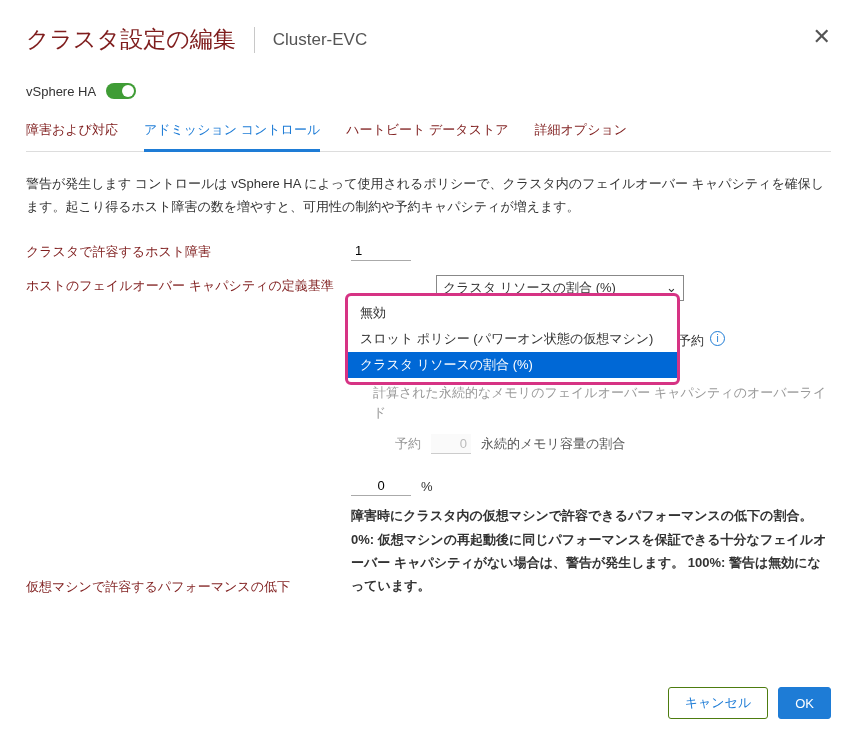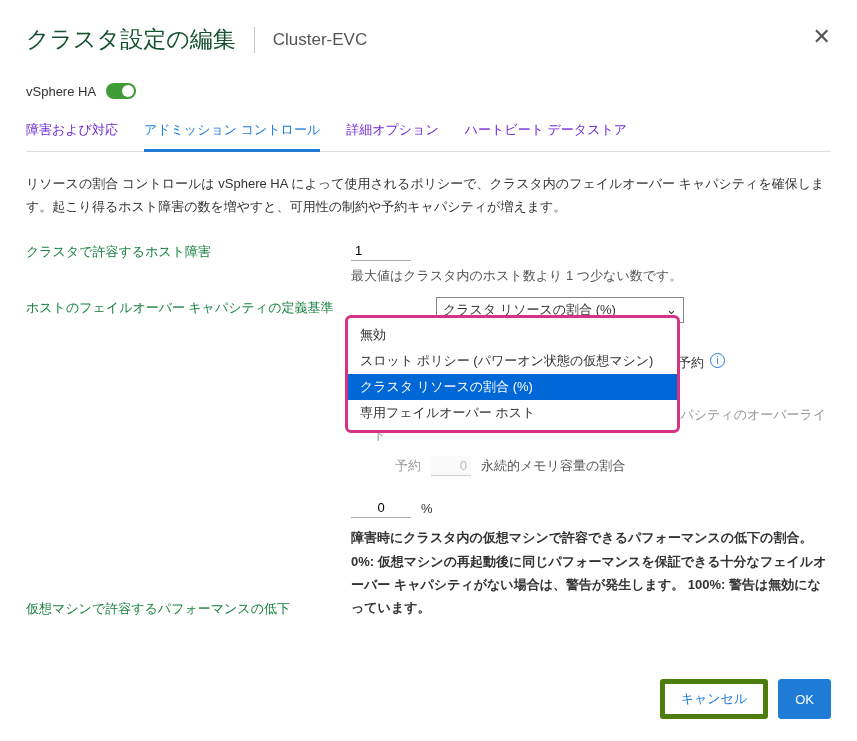--- a/index.html
+++ b/index.html
@@ -14,21 +14,21 @@
     padding: 24px 26px;
   }
   .header {
     display: flex;
     align-items: center;
     margin-bottom: 28px;
   }
   .title {
     font-size: 23px;
     font-weight: 400;
-    color: #14532d;
+    color: #7f1d1d;
   }
   .sep {
     height: 26px;
     border-left: 1px solid #c8c8c8;
     margin: 0 18px;
   }
   .subtitle {
     font-size: 17px;
     color: #555;
   }
@@ -67,21 +67,21 @@
     border-radius: 50%;
   }
   .tabs {
     display: flex;
     gap: 26px;
     border-bottom: 1px solid #ddd;
     margin-bottom: 20px;
   }
   .tab {
     padding-bottom: 10px;
-    color: #6d28d9;
+    color: #7f1d1d;
     cursor: pointer;
     font-size: 13px;
   }
   .tab.active {
     color: #1e7cd6;
     border-bottom: 3px solid #1e7cd6;
     margin-bottom: -1px;
   }
   .desc {
     color: #333;
@@ -90,24 +90,23 @@
     font-size: 13px;
   }
   .form-row {
     display: flex;
     align-items: flex-start;
     margin-bottom: 12px;
   }
   .label-col {
     width: 325px;
     flex-shrink: 0;
-    color: #15803d;
+    color: #7f1d1d;
     font-size: 13px;
     line-height: 1.7;
-    font-family: Liberation Serif, serif;
   }
   .field-col {
     flex: 1;
     color: #333;
     font-size: 13px;
   }
   .input-sm {
     width: 60px;
     border: none;
     border-bottom: 1px solid #aaa;
@@ -221,21 +220,21 @@
     gap: 10px;
   }
   .btn {
     padding: 6px 16px;
     font-size: 13px;
     border-radius: 3px;
     cursor: pointer;
   }
   .btn-secondary {
     background: #fff;
-    border: 5px solid #4d7c0f;
+    border: 1px solid #4d7c0f;
     color: #1e7cd6;
   }
   .btn-primary {
     background: #1e7cd6;
     border: 1px solid #1e7cd6;
     color: #fff;
     font-weight: 500;
   }
   .checkbox-area {
     margin-left: 325px;
@@ -255,48 +254,46 @@
 <div class="toggle-row">
   <span>vSphere HA</span>
   <div class="toggle">
     <div class="toggle-knob"></div>
   </div>
 </div>
 
 <div class="tabs">
   <div class="tab">障害および対応</div>
   <div class="tab active">アドミッション コントロール</div>
+  <div class="tab">ハートビート データストア</div>
   <div class="tab">詳細オプション</div>
-  <div class="tab">ハートビート データストア</div>
-</div>
-
-<div class="desc">リソースの割合 コントロールは vSphere HA によって使用されるポリシーで、クラスタ内のフェイルオーバー キャパシティを確保します。起こり得るホスト障害の数を増やすと、可用性の制約や予約キャパシティが増えます。</div>
+</div>
+
+<div class="desc">警告が発生します コントロールは vSphere HA によって使用されるポリシーで、クラスタ内のフェイルオーバー キャパシティを確保します。起こり得るホスト障害の数を増やすと、可用性の制約や予約キャパシティが増えます。</div>
 
 <div class="form-row">
   <div class="label-col">クラスタで許容するホスト障害</div>
   <div class="field-col">
     <input class="input-sm" type="text" value="1" style="">
-    <div class="hint">最大値はクラスタ内のホスト数より 1 つ少ない数です。</div>
   </div>
 </div>
 
 <div class="form-row" style="margin-bottom:4px;justify-content:center;">
   <div class="label-col">ホストのフェイルオーバー キャパシティの定義基準</div>
   <div class="field-col" style="position:relative; display:flex;">
     <div style="width:85px;"></div>
     <div class="select-box-wrapper">
       <div class="select">
         <span>クラスタ リソースの割合 (%)</span>
         <span>⌄</span>
       </div>
       <div class="dropdown">
         <div class="dropdown-item">無効</div>
         <div class="dropdown-item">スロット ポリシー (パワーオン状態の仮想マシン)</div>
         <div class="dropdown-item selected">クラスタ リソースの割合 (%)</div>
-        <div class="dropdown-item">専用フェイルオーバー ホスト</div>
       </div>
     </div>
   </div>
 </div>
 
 <div class="checkbox-area" style="margin-top:30px;">
   <div class="check-row">
     <input type="checkbox" style="">
     <span>永続的なメモリのフェイルオーバー キャパシティの予約</span>
     <span class="info-icon">i</span>

